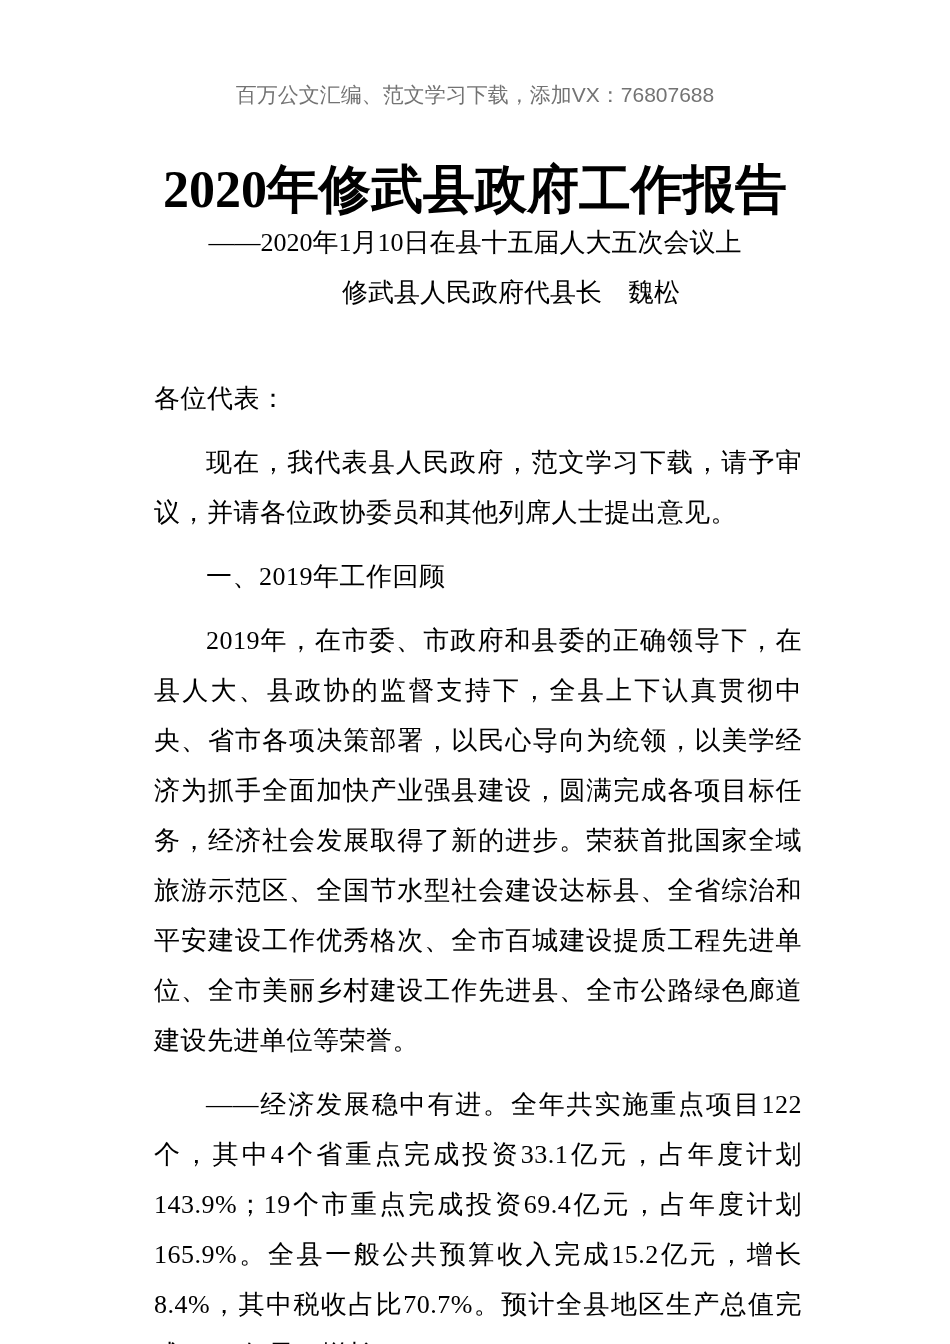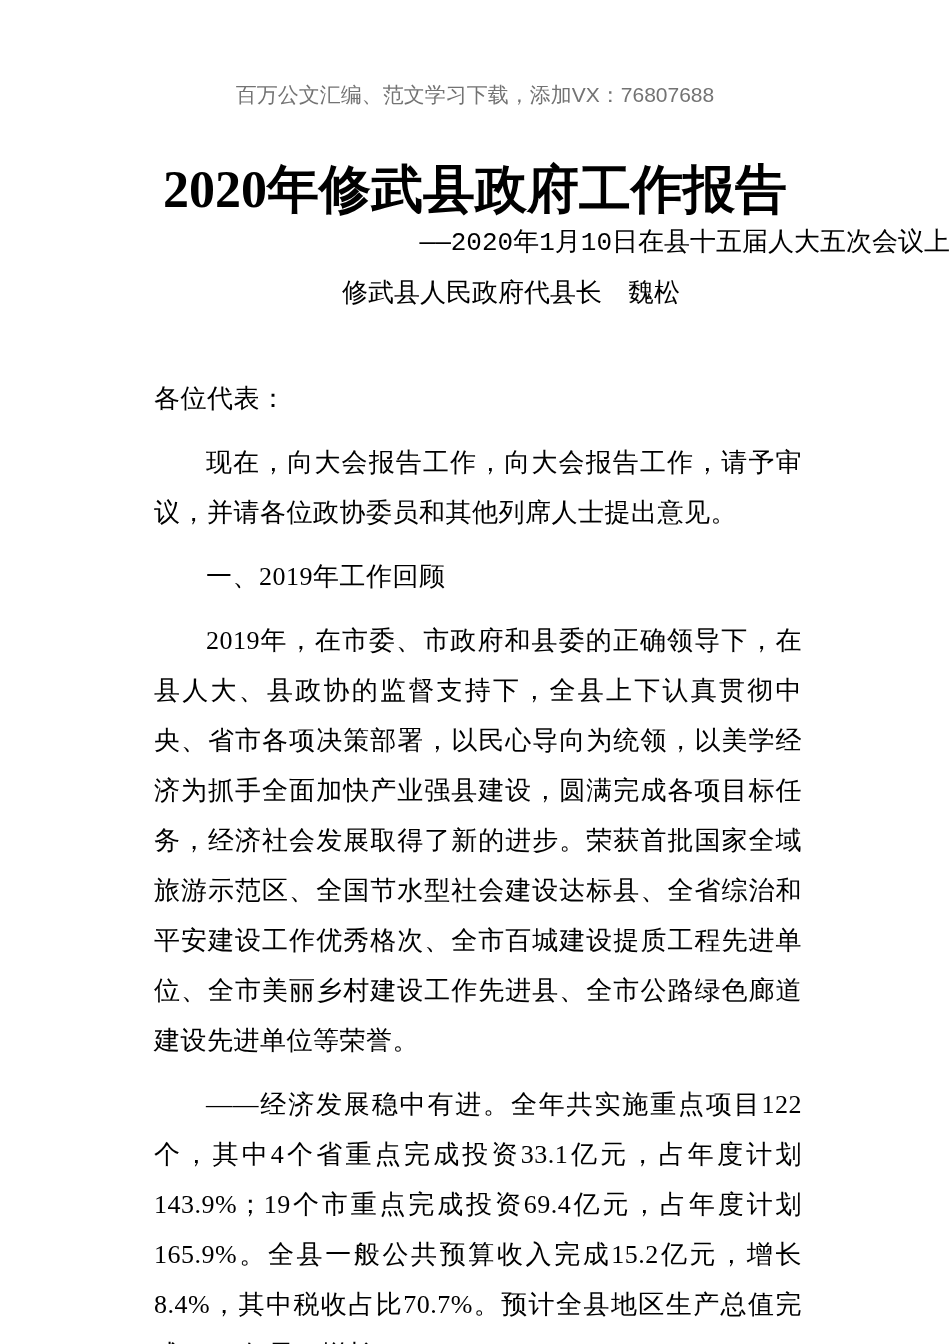--- a/index.html
+++ b/index.html
@@ -38,25 +38,24 @@
     line-height: 48px;
     font-weight: bold;
     font-family: "Liberation Serif", "DejaVu Serif", serif;
     white-space: nowrap;
   }
   .doc-subtitle {
     position: absolute;
     top: 226px;
     left: 0;
     width: 100%;
-    text-align: right;
+    text-align: center;
     font-size: 26px;
     line-height: 34px;
     white-space: nowrap;
-    font-family: Liberation Mono, monospace;
   }
   .doc-byline {
     position: absolute;
     top: 276px;
     left: 0;
     width: 100%;
     text-align: center;
     font-size: 26px;
     line-height: 34px;
     white-space: nowrap;
@@ -88,19 +87,19 @@
   <div class="notice-banner">百万公文汇编、范文学习下载，添加VX：76807688</div>
 
   <div class="doc-title">2020年修武县政府工作报告</div>
 
   <div class="doc-subtitle">——2020年1月10日在县十五届人大五次会议上</div>
 
   <div class="doc-byline">修武县人民政府代县长　魏松</div>
 
   <div class="doc-body">
     <p class="salutation">各位代表：</p>
-    <p>现在，向大会报告工作，向大会报告工作，请予审议，并请各位政协委员和其他列席人士提出意见。</p>
+    <p>现在，我代表县人民政府，范文学习下载，请予审议，并请各位政协委员和其他列席人士提出意见。</p>
     <p>一、2019年工作回顾</p>
     <p>2019年，在市委、市政府和县委的正确领导下，在县人大、县政协的监督支持下，全县上下认真贯彻中央、省市各项决策部署，以民心导向为统领，以美学经济为抓手全面加快产业强县建设，圆满完成各项目标任务，经济社会发展取得了新的进步。荣获首批国家全域旅游示范区、全国节水型社会建设达标县、全省综治和平安建设工作优秀格次、全市百城建设提质工程先进单位、全市美丽乡村建设工作先进县、全市公路绿色廊道建设先进单位等荣誉。</p>
     <p>——经济发展稳中有进。全年共实施重点项目122个，其中4个省重点完成投资33.1亿元，占年度计划143.9%；19个市重点完成投资69.4亿元，占年度计划165.9%。全县一般公共预算收入完成15.2亿元，增长8.4%，其中税收占比70.7%。预计全县地区生产总值完成153.2亿元，增长</p>
   </div>
 
 </div>
 
 </body></html>

